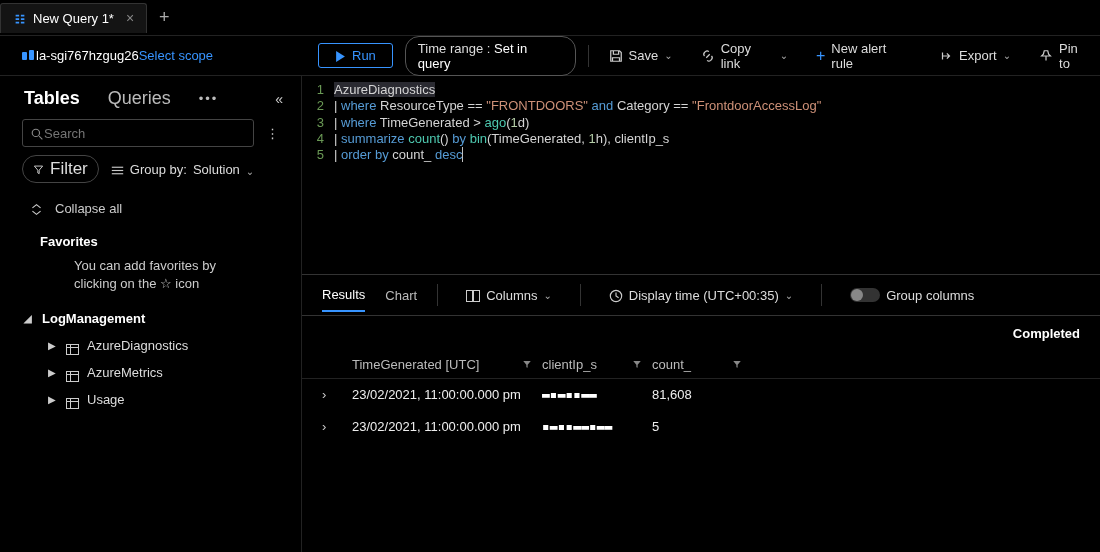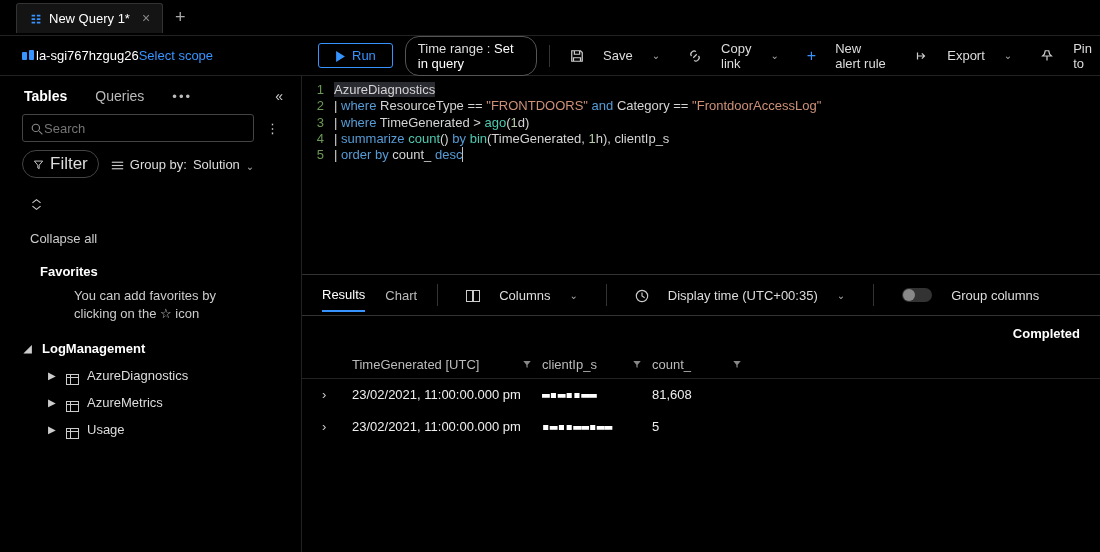--- a/index.html
+++ b/index.html
@@ -1,52 +1,52 @@
 <!DOCTYPE html>
 <html><head>
 <meta charset="utf-8">
 <style>
   * { box-sizing: border-box; margin: 0; padding: 0; font-family: "Segoe UI", Arial, sans-serif; }
   body { background: #000; color: #e0e0e0; width: 1100px; height: 552px; overflow: hidden; font-size: 13px; }
 
   
-  .tabs-row { display:flex; align-items:center; height:36px; background:#000; border-bottom:1px solid #222; padding-left:16px;}
+  .tabs-row { display:flex; align-items:center; height:36px; background:#000; border-bottom:1px solid #222; }
   .tab { display:flex; align-items:center; height:30px; padding:0 12px; background:#141414; border:1px solid #333; border-bottom:none; border-radius:3px 3px 0 0; color:#fff; font-size:13px; gap:6px;}
   .tab .close { color:#888; font-size:14px; margin-left:6px;}
   .add-tab { color:#aaa; font-size:18px; padding:0 12px; cursor:pointer;}
 
   
   .row2 { display:flex; align-items:center; height:40px; border-bottom:1px solid #222; }
   .scope-area { width:302px; display:flex; align-items:center; padding:0 20px; }
   .ws-icon { width:16px; height:16px; }
   .ws-name { color:#fff; }
   .select-scope { color:#3794ff; cursor:pointer;}
   .toolbar { flex:1; display:flex; align-items:center; gap:12px; padding-left:16px;}
   .btn-run { background:none; border:1px solid #3794ff; border-radius:3px; color:#3794ff; padding:4px 16px; display:flex; align-items:center; gap:6px; font-size:13px;}
   .pill { background:none; border:1px solid #555; border-radius:14px; padding:4px 12px; color:#ddd;}
-  .tbtn { display:flex; align-items:center; gap:19px; color:#ddd; padding:4px 8px; cursor:pointer;}
+  .tbtn { display:flex; align-items:center; gap:6px; color:#ddd; padding:4px 8px; cursor:pointer;}
   .divider-v { width:1px; height:22px; background:#333; }
   .chev { font-size:10px; color:#aaa; }
 
   
   .main { display:flex; height:calc(552px - 76px); }
   .sidebar { width:302px; background:#000; border-right:1px solid #222; padding:8px 0 0 0; display:flex; flex-direction:column;}
   .side-tabs { display:flex; align-items:center; padding:4px 18px 10px 24px; gap:28px;}
-  .side-tab { color:#bbb; font-size:14px; }
+  .side-tab { color:#bbb; font-size:18px; }
   .side-tab.active { color:#fff; font-weight:600;}
   .more { color:#bbb; letter-spacing:2px; }
   .collapse-ic { margin-left:auto; color:#ccc; font-size:14px;}
   .search-row { display:flex; align-items:center; padding:0 18px 8px 22px; gap:8px;}
   .search-box { flex:1; display:flex; align-items:center; border:1px solid #444; border-radius:3px; height:28px; padding:0 8px; color:#888;}
   .search-box input { flex:1; background:none; border:none; outline:none; color:#ddd; font-size:13px;}
   .three-dots { color:#ccc; cursor:pointer; padding:4px;}
   .filter-row { display:flex; align-items:center; gap:12px; padding:0 18px 10px 22px;}
   .filter-pill { display:flex; align-items:flex-end; gap:6px; border:1px solid #444; border-radius:14px; padding:3px 10px; color:#ddd; font-size:17px;}
   .group-by { display:flex; align-items:flex-end; gap:6px; color:#ddd; font-size:13px;}
-  .side-link { display:flex; align-items:flex-start; gap:20px; padding:8px 24px; color:#ccc;flex-direction:column;}
+  .side-link { display:flex; align-items:flex-start; gap:12px; padding:8px 24px; color:#ccc;}
   .fav-head { font-weight:600; color:#fff; padding:10px 24px 4px 40px;}
   .fav-text { color:#ccc; padding:4px 24px 12px 32px; line-height:1.4; max-width:240px;margin-left:42px;}
   .tree-item { display:flex; align-items:center; gap:8px; padding:6px 24px; color:#ddd; }
   .tree-item.header { font-weight:600; color:#fff;}
   .tree-item.child { padding-left:48px;}
   .caret { font-size:10px; color:#ccc; width:10px; display:inline-block;}
   .tbl-ic { display:inline-block; width:13px; height:11px;}
 
   .content { flex:1; display:flex; flex-direction:column; background:#000;}
   .editor { font-family:Consolas,monospace; font-size:13px; padding:6px 0 20px 0; line-height:1.25; height:198px;}

